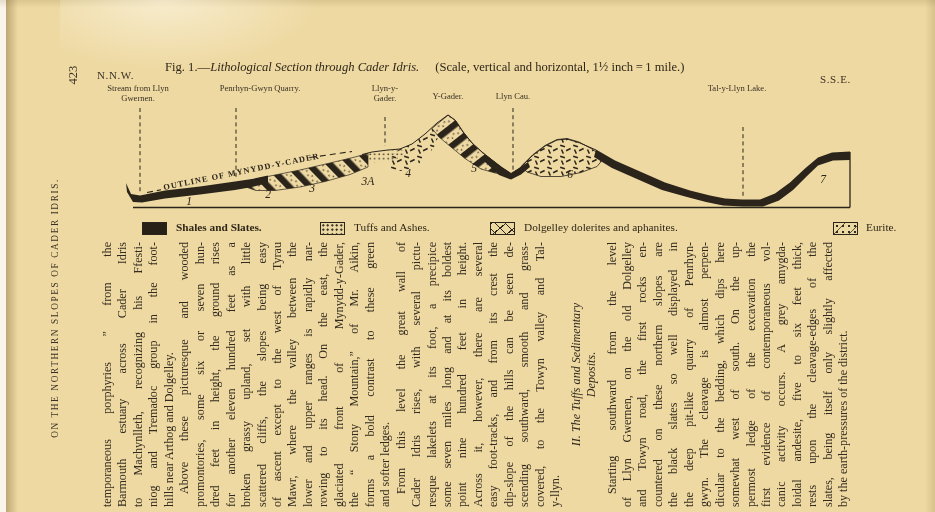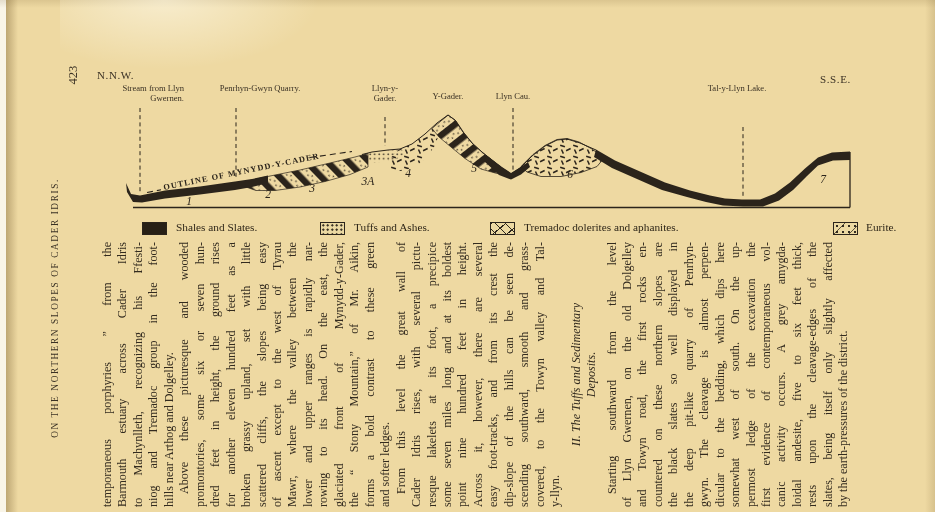--- a/index.html
+++ b/index.html
@@ -32,21 +32,21 @@
   
   .fig-title{position:absolute;left:165px;top:60px;font-size:12.6px;white-space:nowrap;color:#2f2719;}
   .fig-title .it{font-style:italic;}
   .fig-title .scale{margin-left:16px;font-style:normal;}
   .dir{position:absolute;font-size:11px;letter-spacing:.6px;color:#3a3124;}
   .dir-nnw{left:97px;top:69px;}
   .dir-sse{left:820px;top:73px;}
 
   
   .lm{position:absolute;top:84px;font-size:8.6px;line-height:9.6px;text-align:center;color:#3a3124;}
-  .lm1{left:92px;width:92px;text-align:right;}
+  .lm1{left:92px;width:92px;}
   .lm2{left:196px;width:88px;margin-left:20px;}
   .lm3{left:362px;width:46px;}
   .lm4{left:421px;width:54px;top:92px;}
   .lm5{left:486px;width:54px;top:92px;}
   .lm6{left:705px;width:64px;}
 
   
   .section-svg{position:absolute;left:0;top:0;}
   .fig-num{font-family:"Liberation Serif","DejaVu Serif",serif;font-style:italic;
     font-size:11.5px;fill:#2b241b;text-anchor:middle;}
@@ -89,20 +89,21 @@
 
   <div class="rot-wrap" style="left:66px;top:57px;width:18px;height:36px;">
     <div class="rot-inner folio">423</div>
   </div>
 
   <div class="rot-wrap" style="left:50px;top:150px;width:20px;height:316px;">
     <div class="rot-inner running-head">ON THE NORTHERN SLOPES OF CADER IDRIS.</div>
   </div>
 
   <span class="dir dir-nnw">N.N.W.</span>
+  <div class="fig-title"><span>Fig. 1.—</span><span class="it">Lithological Section through Cader Idris.</span><span class="scale">(Scale, vertical and horizontal, 1½ inch = 1 mile.)</span></div>
   <span class="dir dir-sse">S.S.E.</span>
 
   <div class="lm lm1">Stream from Llyn Gwernen.</div>
   <div class="lm lm2">Penrhyn-Gwyn Quarry.</div>
   <div class="lm lm3">Llyn-y-Gader.</div>
   <div class="lm lm4">Y-Gader.</div>
   <div class="lm lm5">Llyn Cau.</div>
   <div class="lm lm6">Tal-y-Llyn Lake.</div>
 
   <svg class="section-svg" width="935" height="512" viewBox="0 0 935 512">
@@ -185,25 +186,25 @@
       <text class="fig-num" x="312" y="192">3</text>
       <text class="fig-num" x="368" y="185">3A</text>
       <text class="fig-num" x="408" y="177">4</text>
       <text class="fig-num" x="474" y="172">5</text>
       <text class="fig-num" x="570" y="178">6</text>
       <text class="fig-num" x="823" y="183">7</text>
     </g>
   </svg>
 
   <div class="sw sw-shales" style="left:142px;"></div>
-  <span class="lg" style="left:176px;">Shales and Slates.</span>
+  <span class="lg" style="left:176px;font-weight:bold;">Shales and Slates.</span>
   <div class="sw sw-tuffs" style="left:320px;"></div>
   <span class="lg" style="left:354px;text-align:right;">Tuffs and Ashes.</span>
   <div class="sw sw-dol" style="left:490px;"></div>
-  <span class="lg" style="left:524px;">Tremadoc dolerites and aphanites.</span>
+  <span class="lg" style="left:524px;">Dolgelley dolerites and aphanites.</span>
   <div class="sw sw-eur" style="left:833px;"></div>
   <span class="lg" style="left:866px;">Eurite.</span>
 
   <div class="rot-wrap body-wrap">
     <div class="rot-inner body-inner" id="body-lines">
         <div class="tl ">temporaneous porphyries ” from the</div>
         <div class="tl ">Barmouth estuary across Cader Idris</div>
         <div class="tl ">to Machynlleth, recognizing his Ffesti-</div>
         <div class="tl ">niog and Tremadoc group in the foot-</div>
         <div class="tl end">hills near Arthog and Dolgelley.</div>

